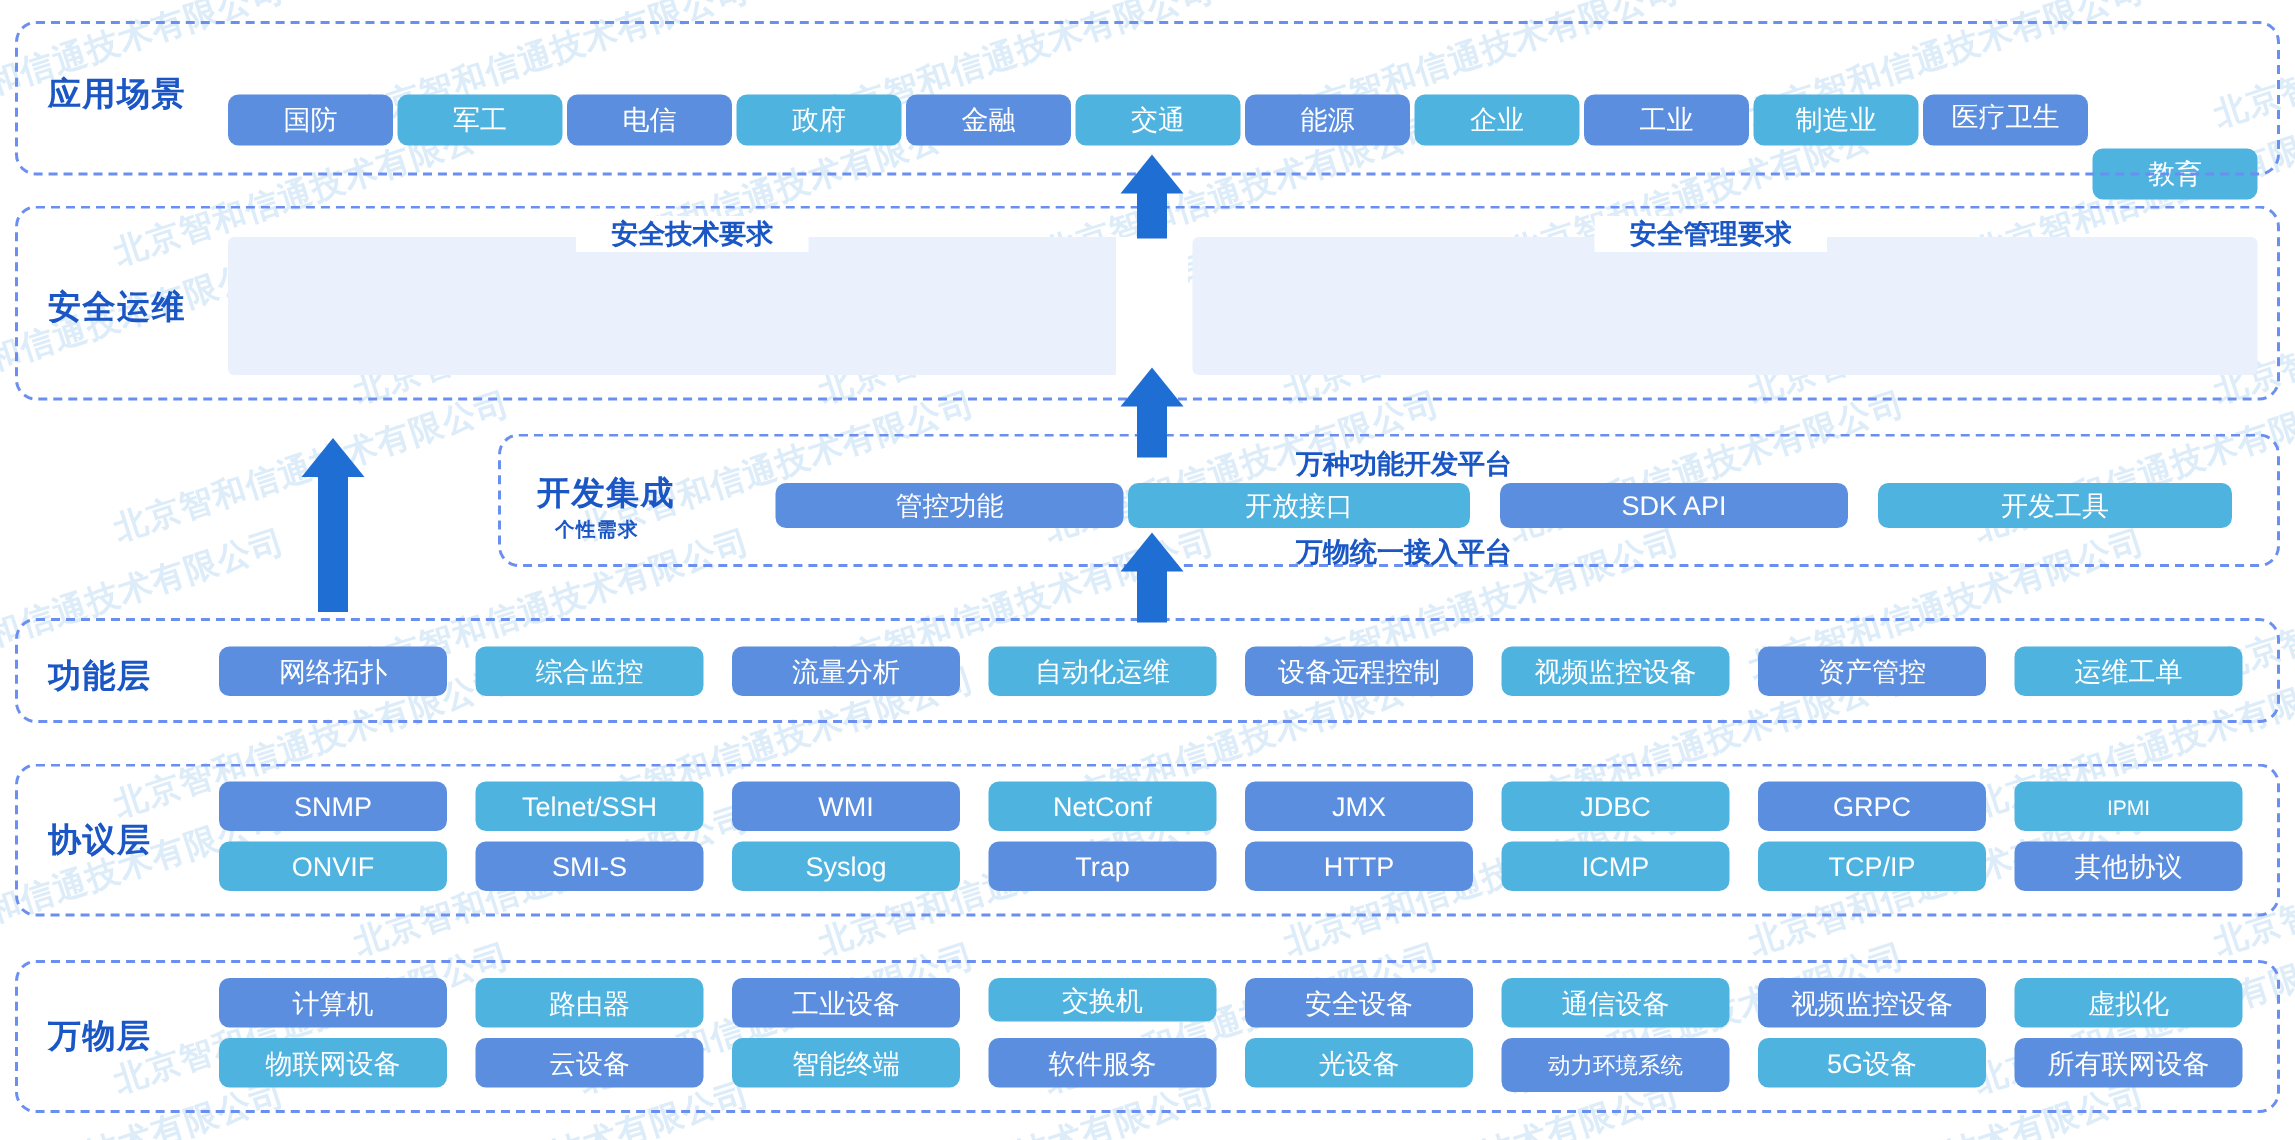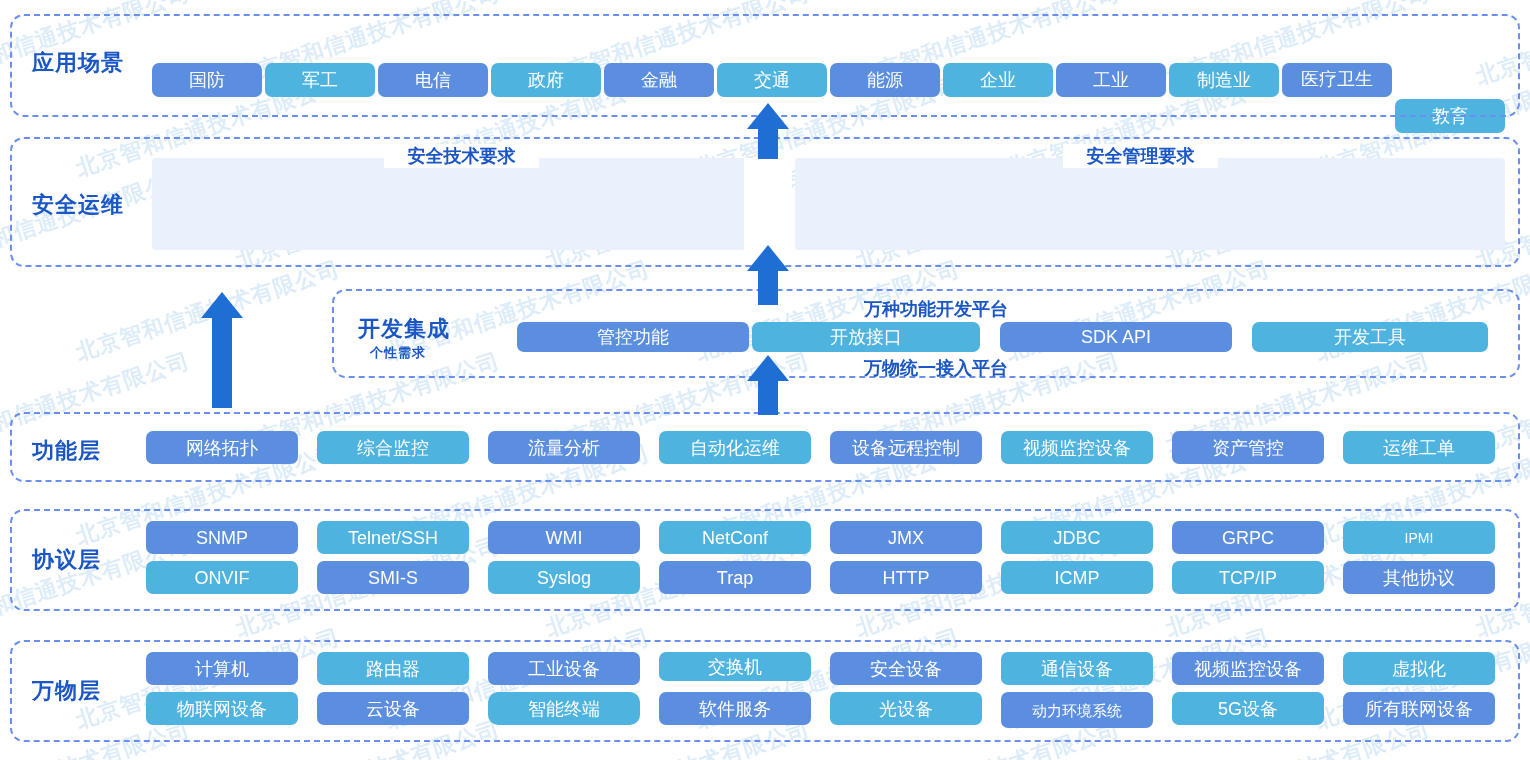--- a/index.html
+++ b/index.html
@@ -265,21 +265,21 @@
       <div class="chip c1" style="left: 488px; top: 652px; width: 152px; height: 33px; font-size: 18px;">工业设备</div>
       <div class="chip c2" style="left: 659px; top: 652px; width: 152px; height: 29px; font-size: 18px;">交换机</div>
       <div class="chip c1" style="left: 830px; top: 652px; width: 152px; height: 33px; font-size: 18px;">安全设备</div>
       <div class="chip c2" style="left: 1001px; top: 652px; width: 152px; height: 33px; font-size: 18px;">通信设备</div>
       <div class="chip c1" style="left: 1172px; top: 652px; width: 152px; height: 33px; font-size: 18px;">视频监控设备</div>
       <div class="chip c2" style="left: 1343px; top: 652px; width: 152px; height: 33px; font-size: 18px;">虚拟化</div>
     </div>
   <div id="thingChips2">
       <div class="chip c2" style="left: 146px; top: 692px; width: 152px; height: 33px; font-size: 18px;">物联网设备</div>
       <div class="chip c1" style="left: 317px; top: 692px; width: 152px; height: 33px; font-size: 18px;">云设备</div>
-      <div class="chip c2" style="left: 488px; top: 692px; width: 152px; height: 33px; font-size: 18px; border-radius: 10px;">智能终端</div>
+      <div class="chip c2" style="left: 488px; top: 692px; width: 152px; height: 33px; font-size: 18px;">智能终端</div>
       <div class="chip c1" style="left: 659px; top: 692px; width: 152px; height: 33px; font-size: 18px;">软件服务</div>
       <div class="chip c2" style="left: 830px; top: 692px; width: 152px; height: 33px; font-size: 18px;">光设备</div>
       <div class="chip c1" style="left: 1001px; top: 692px; width: 152px; height: 36px; font-size: 15px; text-align: center;">动力环境系统</div>
       <div class="chip c2" style="left: 1172px; top: 692px; width: 152px; height: 33px; font-size: 18px;">5G设备</div>
       <div class="chip c1" style="left: 1343px; top: 692px; width: 152px; height: 33px; font-size: 18px;">所有联网设备</div>
     </div>
 
   <div class="arrow" style="left:200px; top:292px; width:44px; height:116px;">
     <div class="head"></div>
     <div class="shaft" style="top:25px; width:20px; height:91px;"></div>

